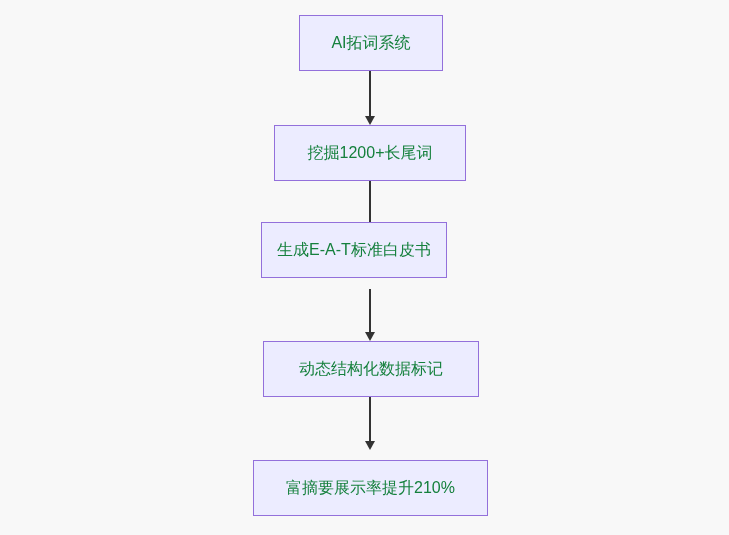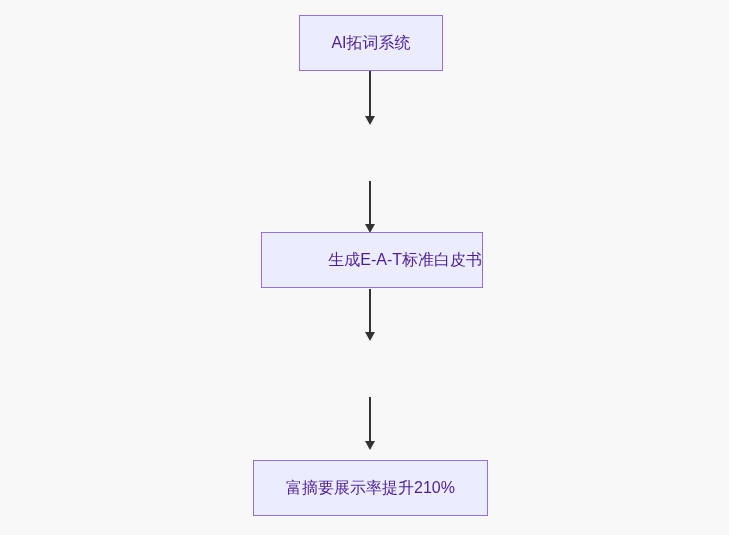--- a/index.html
+++ b/index.html
@@ -13,21 +13,21 @@
     width: 729px;
     height: 535px;
     background: #f8f8f8;
     overflow: hidden;
   }
   .node {
     position: absolute;
     box-sizing: border-box;
     background: #ECECFF;
     border: 1.5px solid #9370DB;
-    color: #4c1d95;
+    color: #15803d;
     display: flex;
     align-items: center;
     justify-content: center;
     font-size: 16px;
     line-height: 1.2;
     text-align: center;
     white-space: nowrap;
   }
   .arrow {
     position: absolute;
@@ -57,35 +57,41 @@
 
   <div class="node" style="left:299px; top:15px; width:144px; height:56px;">
     <span>AI拓词系统</span>
   </div>
 
   <div class="arrow" style="left:364px; top:71px; height:54px;">
     <div class="shaft"></div>
     <div class="head"></div>
   </div>
 
+  <div class="node" style="left:274px; top:125px; width:192px; height:56px;">
+    <span>挖掘1200+长尾词</span>
+  </div>
 
   <div class="arrow" style="left:364px; top:181px; height:52px;">
     <div class="shaft"></div>
     <div class="head"></div>
   </div>
 
-  <div class="node" style="left:261px; top:232px; width:222px; height:56px;justify-content:flex-end;">
+  <div class="node" style="left:261px; top:222px; width:186px; height:56px;">
     <span>生成E-A-T标准白皮书</span>
   </div>
 
   <div class="arrow" style="left:364px; top:289px; height:52px;">
     <div class="shaft"></div>
     <div class="head"></div>
   </div>
 
+  <div class="node" style="left:263px; top:341px; width:216px; height:56px;">
+    <span>动态结构化数据标记</span>
+  </div>
 
   <div class="arrow" style="left:364px; top:397px; height:53px;">
     <div class="shaft"></div>
     <div class="head"></div>
   </div>
 
   <div class="node" style="left:253px; top:460px; width:235px; height:56px;">
     <span>富摘要展示率提升210%</span>
   </div>
 

